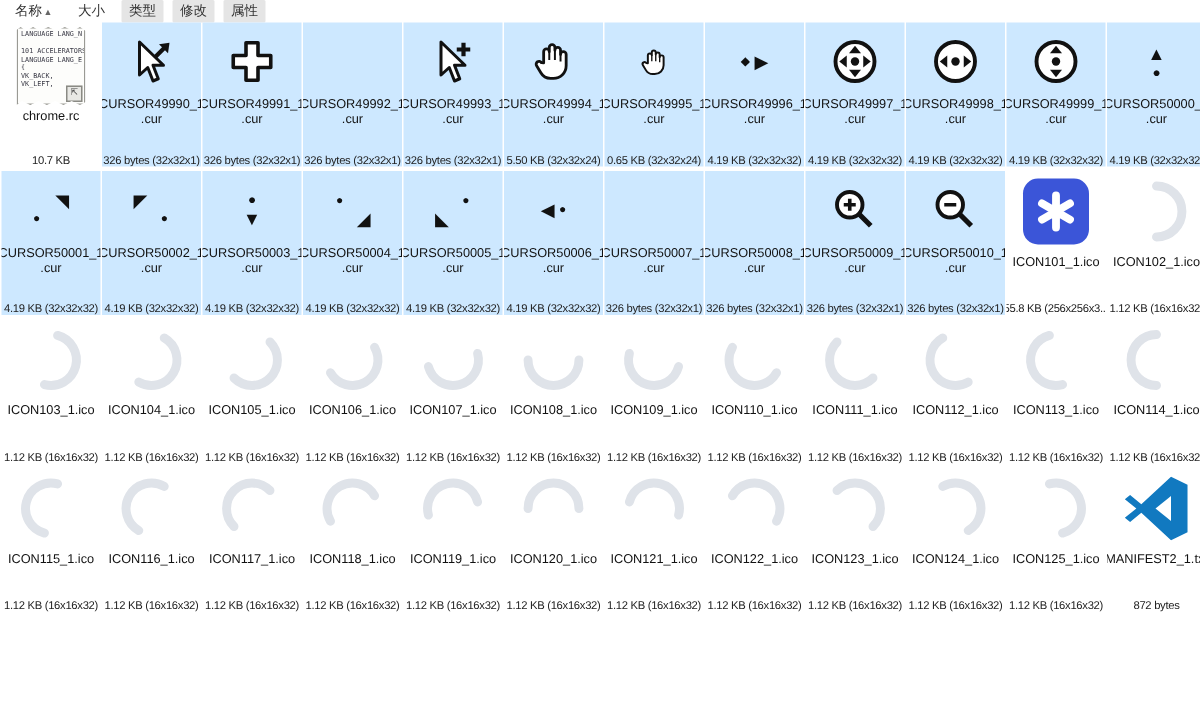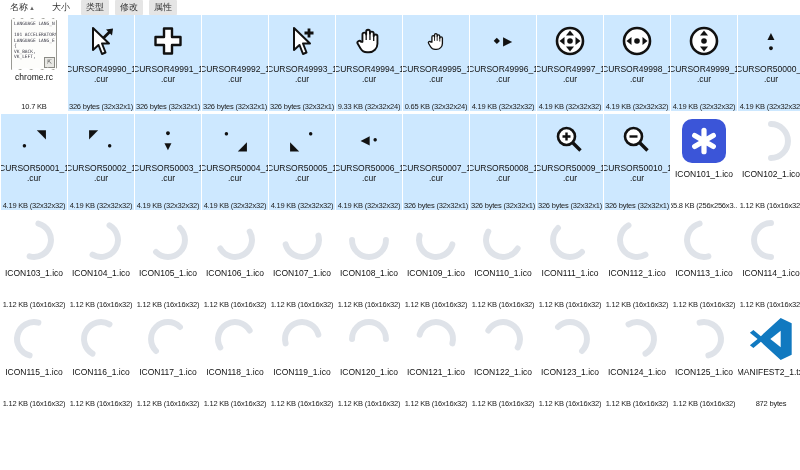--- a/index.html
+++ b/index.html
@@ -124,21 +124,21 @@
         <div class="iconbox">
           <svg width="30" height="30" viewBox="0 0 32 32">
             <path d="M9 17 V9 a2 2 0 0 1 4 0 V6 a2 2 0 0 1 4 0 v2 a2 2 0 0 1 4 0 v3 a2 2 0 0 1 4 0 v8 a9 9 0 0 1 -9 9 h-2 a8 8 0 0 1 -7 -4 l-3 -5 a2 2 0 0 1 3.4 -2.2 z" fill="#fff" stroke="#111111" stroke-width="2" stroke-linejoin="round"></path>
             <path d="M13 9 v6 M17 8 v7 M21 11 v5" stroke="#111111" stroke-width="1.4" fill="none"></path>
           </svg>
         </div>
         <div class="nameblock">
           <div>CURSOR49994_1</div>
           <div>.cur</div>
         </div>
-        <div class="sizeline">9.33 KB (32x32x24)</div>
+        <div class="sizeline">5.50 KB (32x32x24)</div>
       </div>
       <div class="tile sel">
         <div class="iconbox">
           <svg width="21" height="21" viewBox="0 0 32 32">
             <path d="M9 17 V9 a2 2 0 0 1 4 0 V6 a2 2 0 0 1 4 0 v2 a2 2 0 0 1 4 0 v3 a2 2 0 0 1 4 0 v8 a9 9 0 0 1 -9 9 h-2 a8 8 0 0 1 -7 -4 l-3 -5 a2 2 0 0 1 3.4 -2.2 z" fill="#fff" stroke="#111111" stroke-width="2" stroke-linejoin="round"></path>
             <path d="M13 9 v6 M17 8 v7 M21 11 v5" stroke="#111111" stroke-width="1.4" fill="none"></path>
           </svg>
         </div>
         <div class="nameblock">
           <div>CURSOR49995_1</div>

